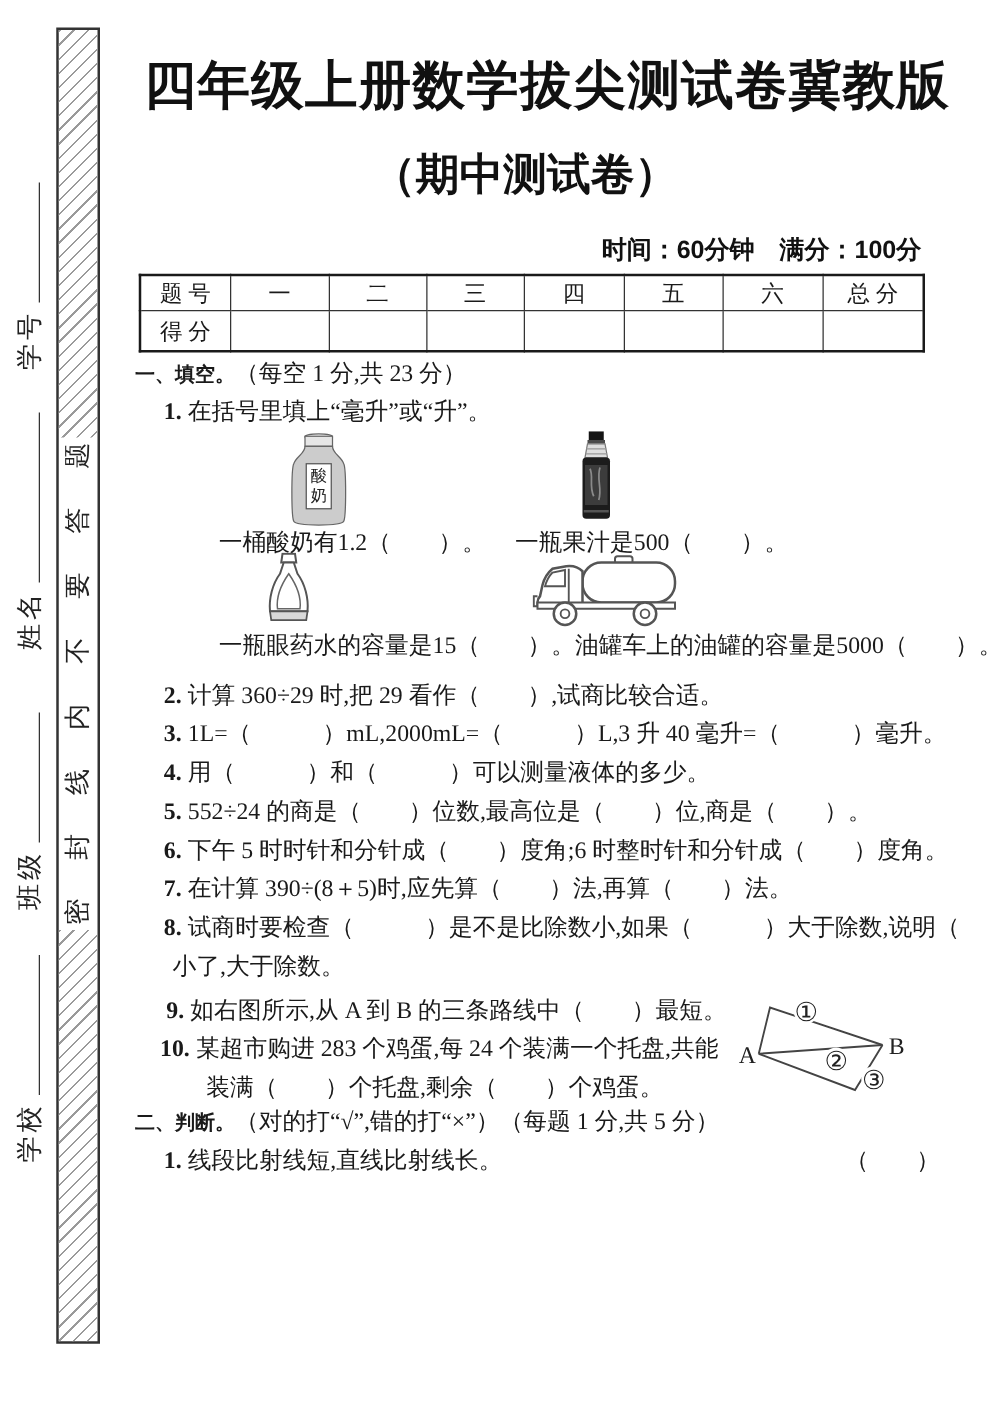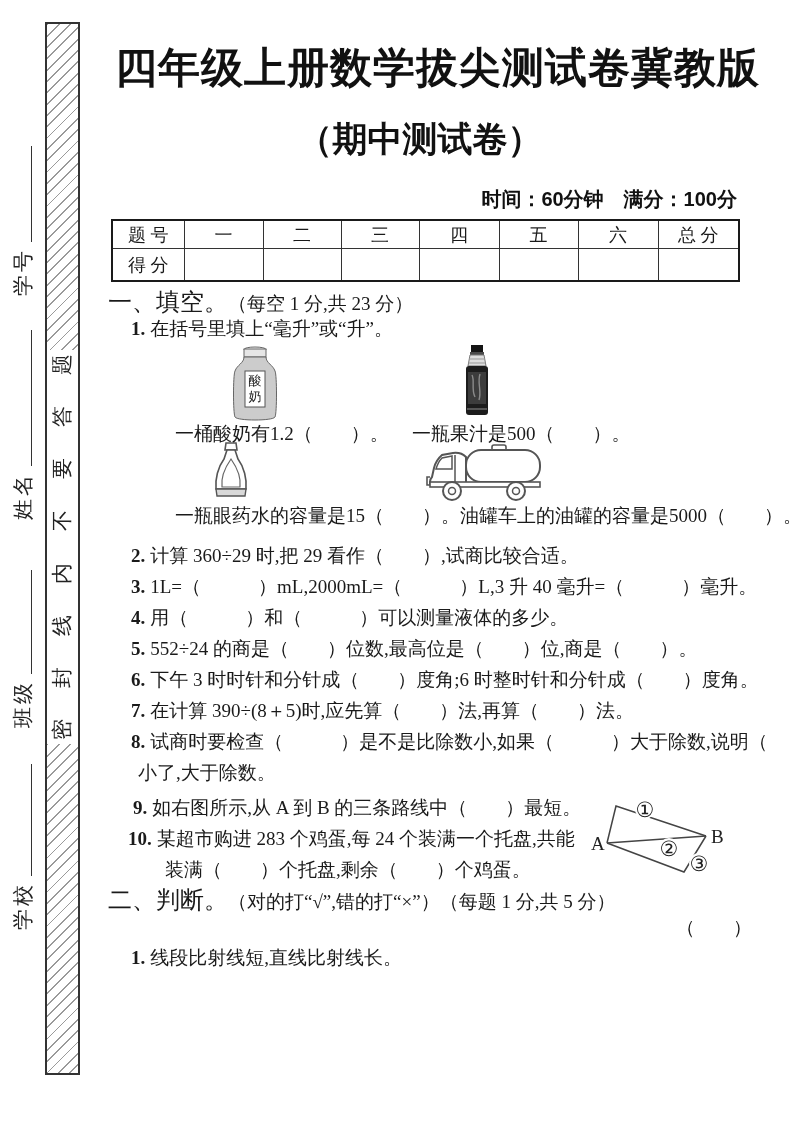--- a/index.html
+++ b/index.html
@@ -32,21 +32,21 @@
         font-weight:700;font-size:20px;color:#111;}
 
   
   .score-table{position:absolute;left:111px;top:219px;width:629px;border-collapse:collapse;
                table-layout:fixed;font-size:18px;border:2.5px solid #1a1a1a;}
   .score-table td{border:1px solid #333;text-align:center;padding:0;height:27px;}
   .score-table tr.score-row td{height:31px;}
 
   
   .sec{position:absolute;font-size:19px;white-space:nowrap;}
-  .sec .h{font-weight:400;font-size:24px;}
+  .sec .h{font-weight:700;font-size:16px;}
   .q{position:absolute;font-size:19px;white-space:nowrap;}
   .qn{font-weight:700;margin-right:5px;}
   .cap{position:absolute;font-size:19px;white-space:nowrap;}
   .fig{position:absolute;}
   .bracket{position:absolute;font-size:19px;}
 </style>
 </head>
 <body>
 
 <div class="page">
@@ -183,21 +183,21 @@
   <div class="q" style="left:131px;top:574px;">
     <span class="qn">3.</span><span>1L=（　　　）mL,2000mL=（　　　）L,3 升 40 毫升=（　　　）毫升。</span>
   </div>
   <div class="q" style="left:131px;top:605px;">
     <span class="qn">4.</span><span>用（　　　）和（　　　）可以测量液体的多少。</span>
   </div>
   <div class="q" style="left:131px;top:636px;">
     <span class="qn">5.</span><span>552÷24 的商是（　　）位数,最高位是（　　）位,商是（　　）。</span>
   </div>
   <div class="q" style="left:131px;top:667px;">
-    <span class="qn">6.</span><span>下午 3 时时针和分针成（　　）度角;6 时整时针和分针成（　　）度角。</span>
+    <span class="qn">6.</span><span>下午 5 时时针和分针成（　　）度角;6 时整时针和分针成（　　）度角。</span>
   </div>
   <div class="q" style="left:131px;top:698px;">
     <span class="qn">7.</span><span>在计算 390÷(8＋5)时,应先算（　　）法,再算（　　）法。</span>
   </div>
   <div class="q" style="left:131px;top:729px;">
     <span class="qn">8.</span><span>试商时要检查（　　　）是不是比除数小,如果（　　　）大于除数,说明（　　）</span>
   </div>
   <div class="q" style="left:138px;top:760px;">
     <span>小了,大于除数。</span>
   </div>
@@ -221,18 +221,18 @@
     <text x="62" y="24" font-size="21" text-anchor="middle" dominant-baseline="central" fill="#222">①</text>
     <circle cx="86" cy="62" r="10" fill="#fff"></circle>
     <text x="86" y="63" font-size="21" text-anchor="middle" dominant-baseline="central" fill="#222">②</text>
     <circle cx="116" cy="77" r="10" fill="#fff"></circle>
     <text x="116" y="78" font-size="21" text-anchor="middle" dominant-baseline="central" fill="#222">③</text>
   </svg>
 
   <div class="sec" style="left:108px;top:884px;">
     <span class="h">二、判断。</span><span>（对的打“√”,错的打“×”）（每题 1 分,共 5 分）</span>
   </div>
-  <div class="q" style="left:131px;top:915px;margin-top:30px;">
+  <div class="q" style="left:131px;top:915px;">
     <span class="qn">1.</span><span>线段比射线短,直线比射线长。</span>
   </div>
   <div class="bracket" style="left:676px;top:915px;">（　　）</div>
 
 </div>
 
 </body></html>

